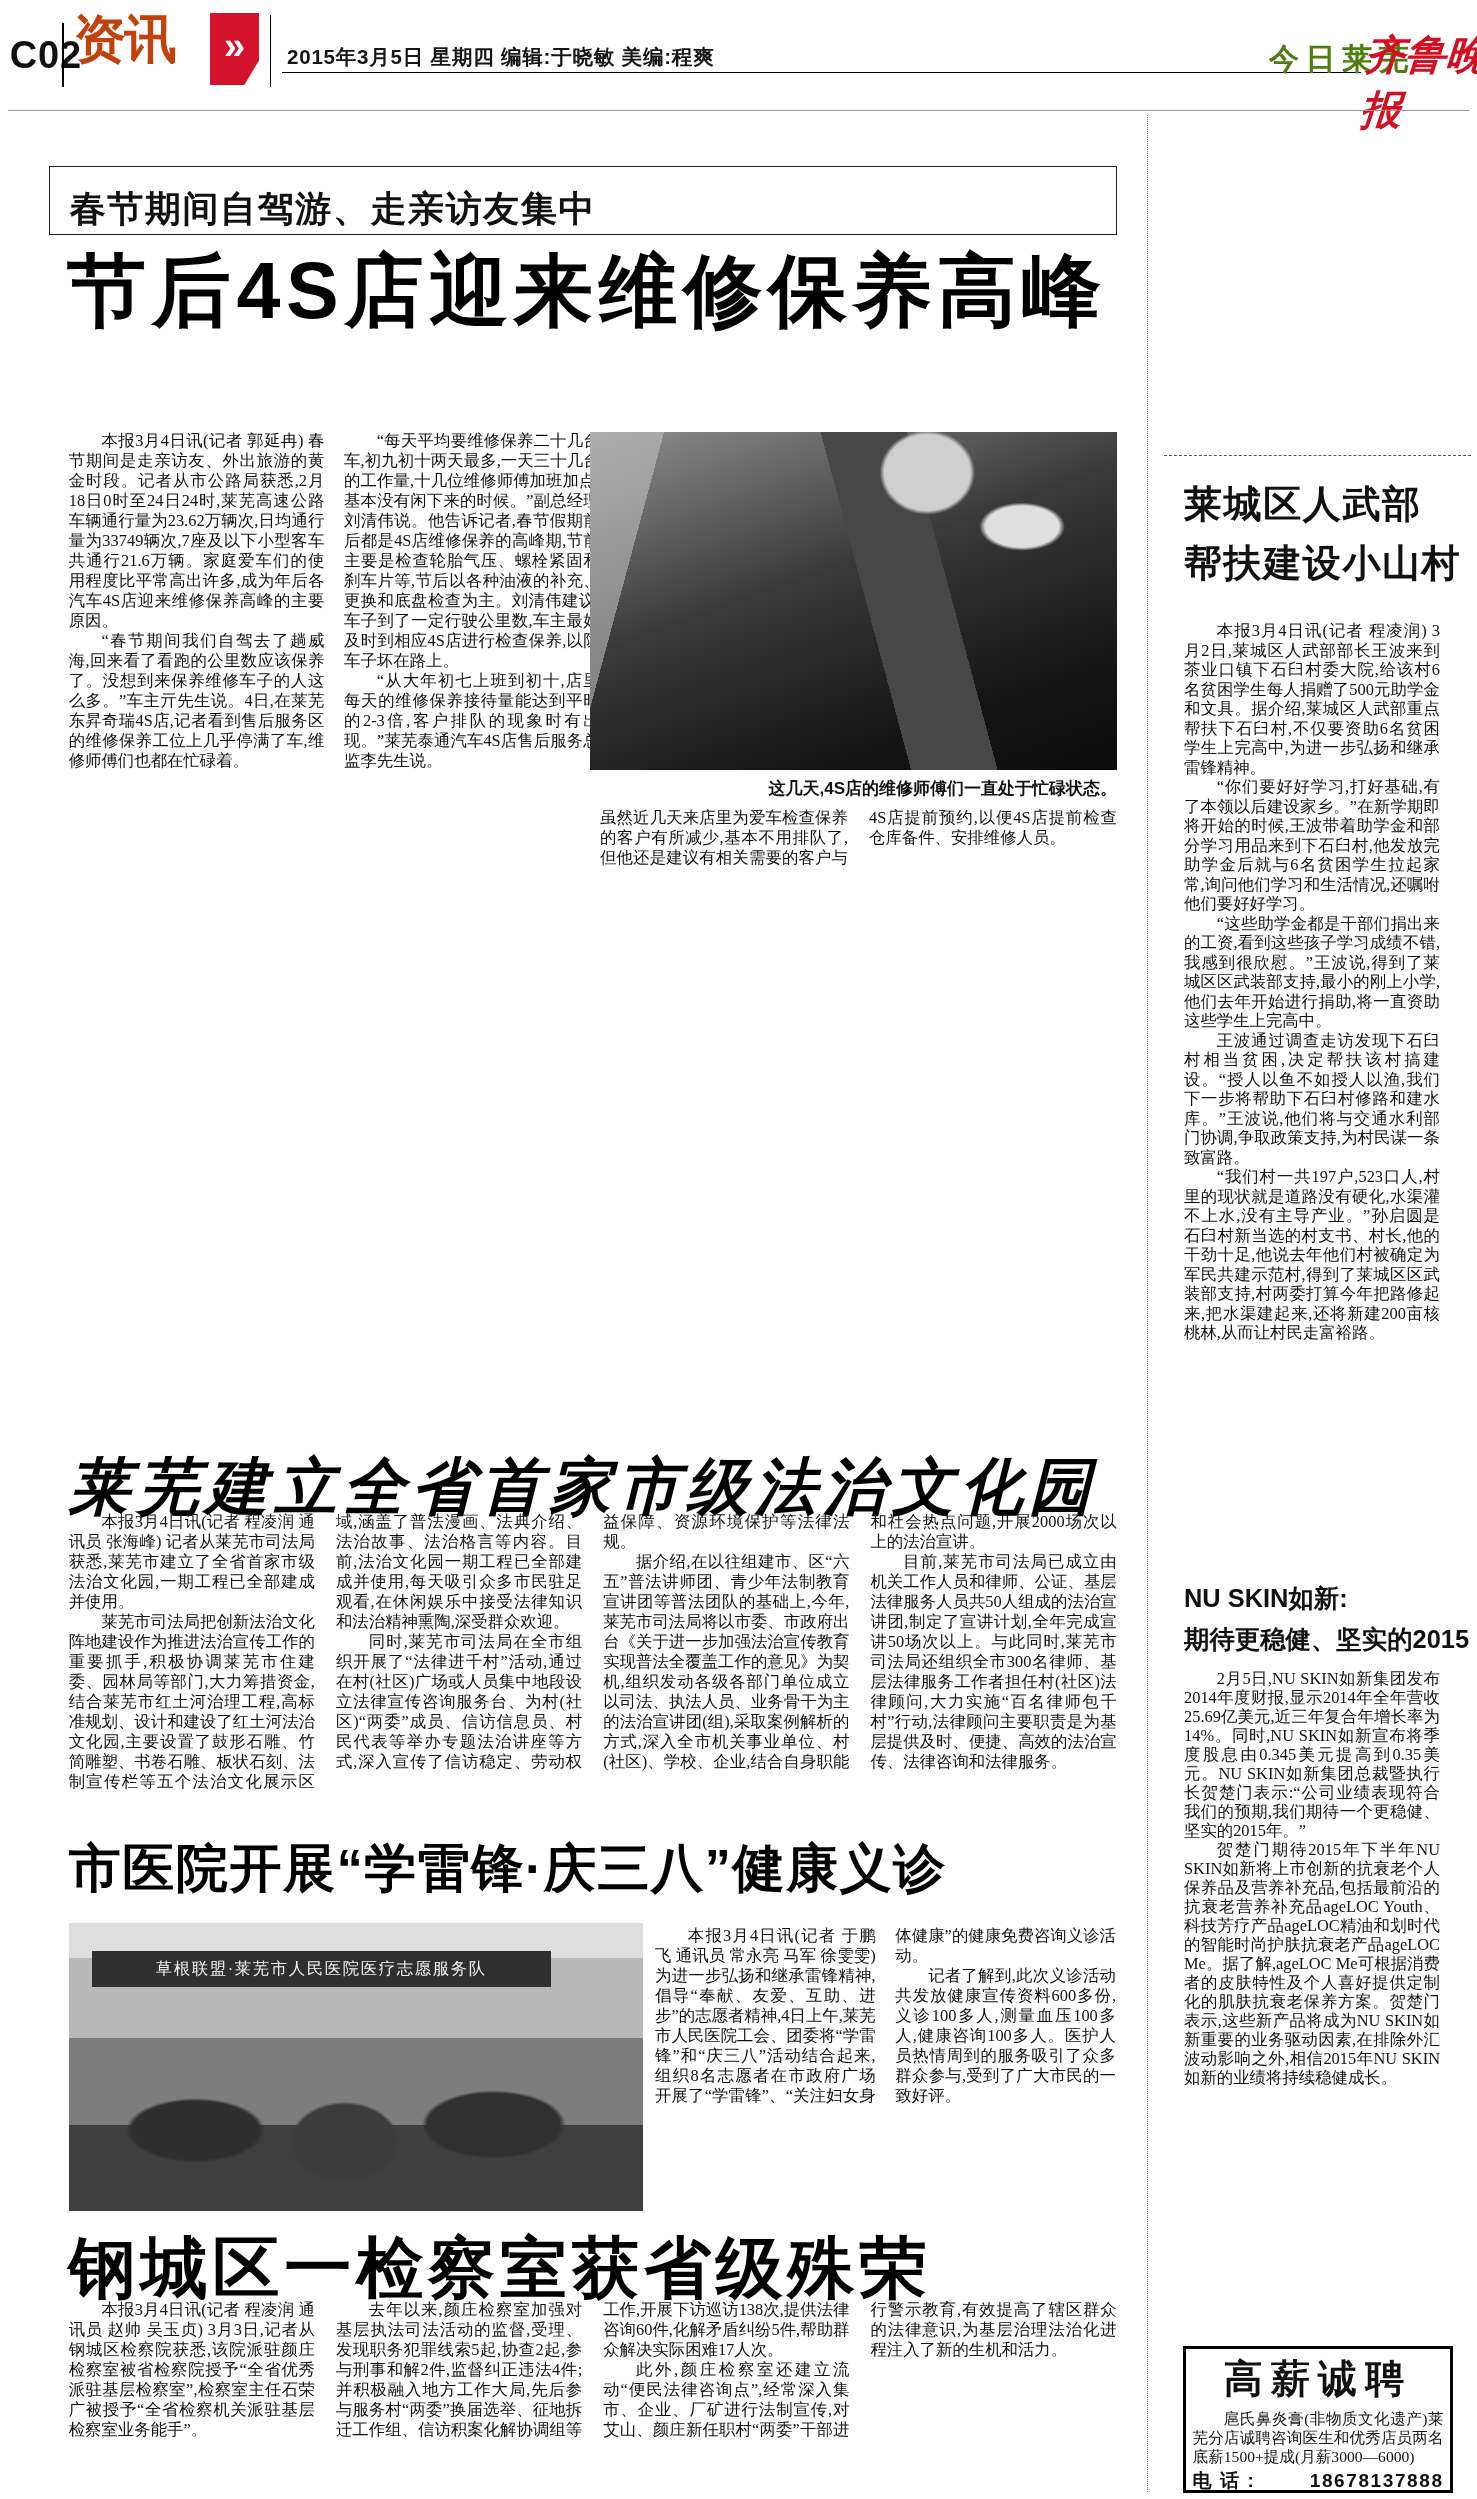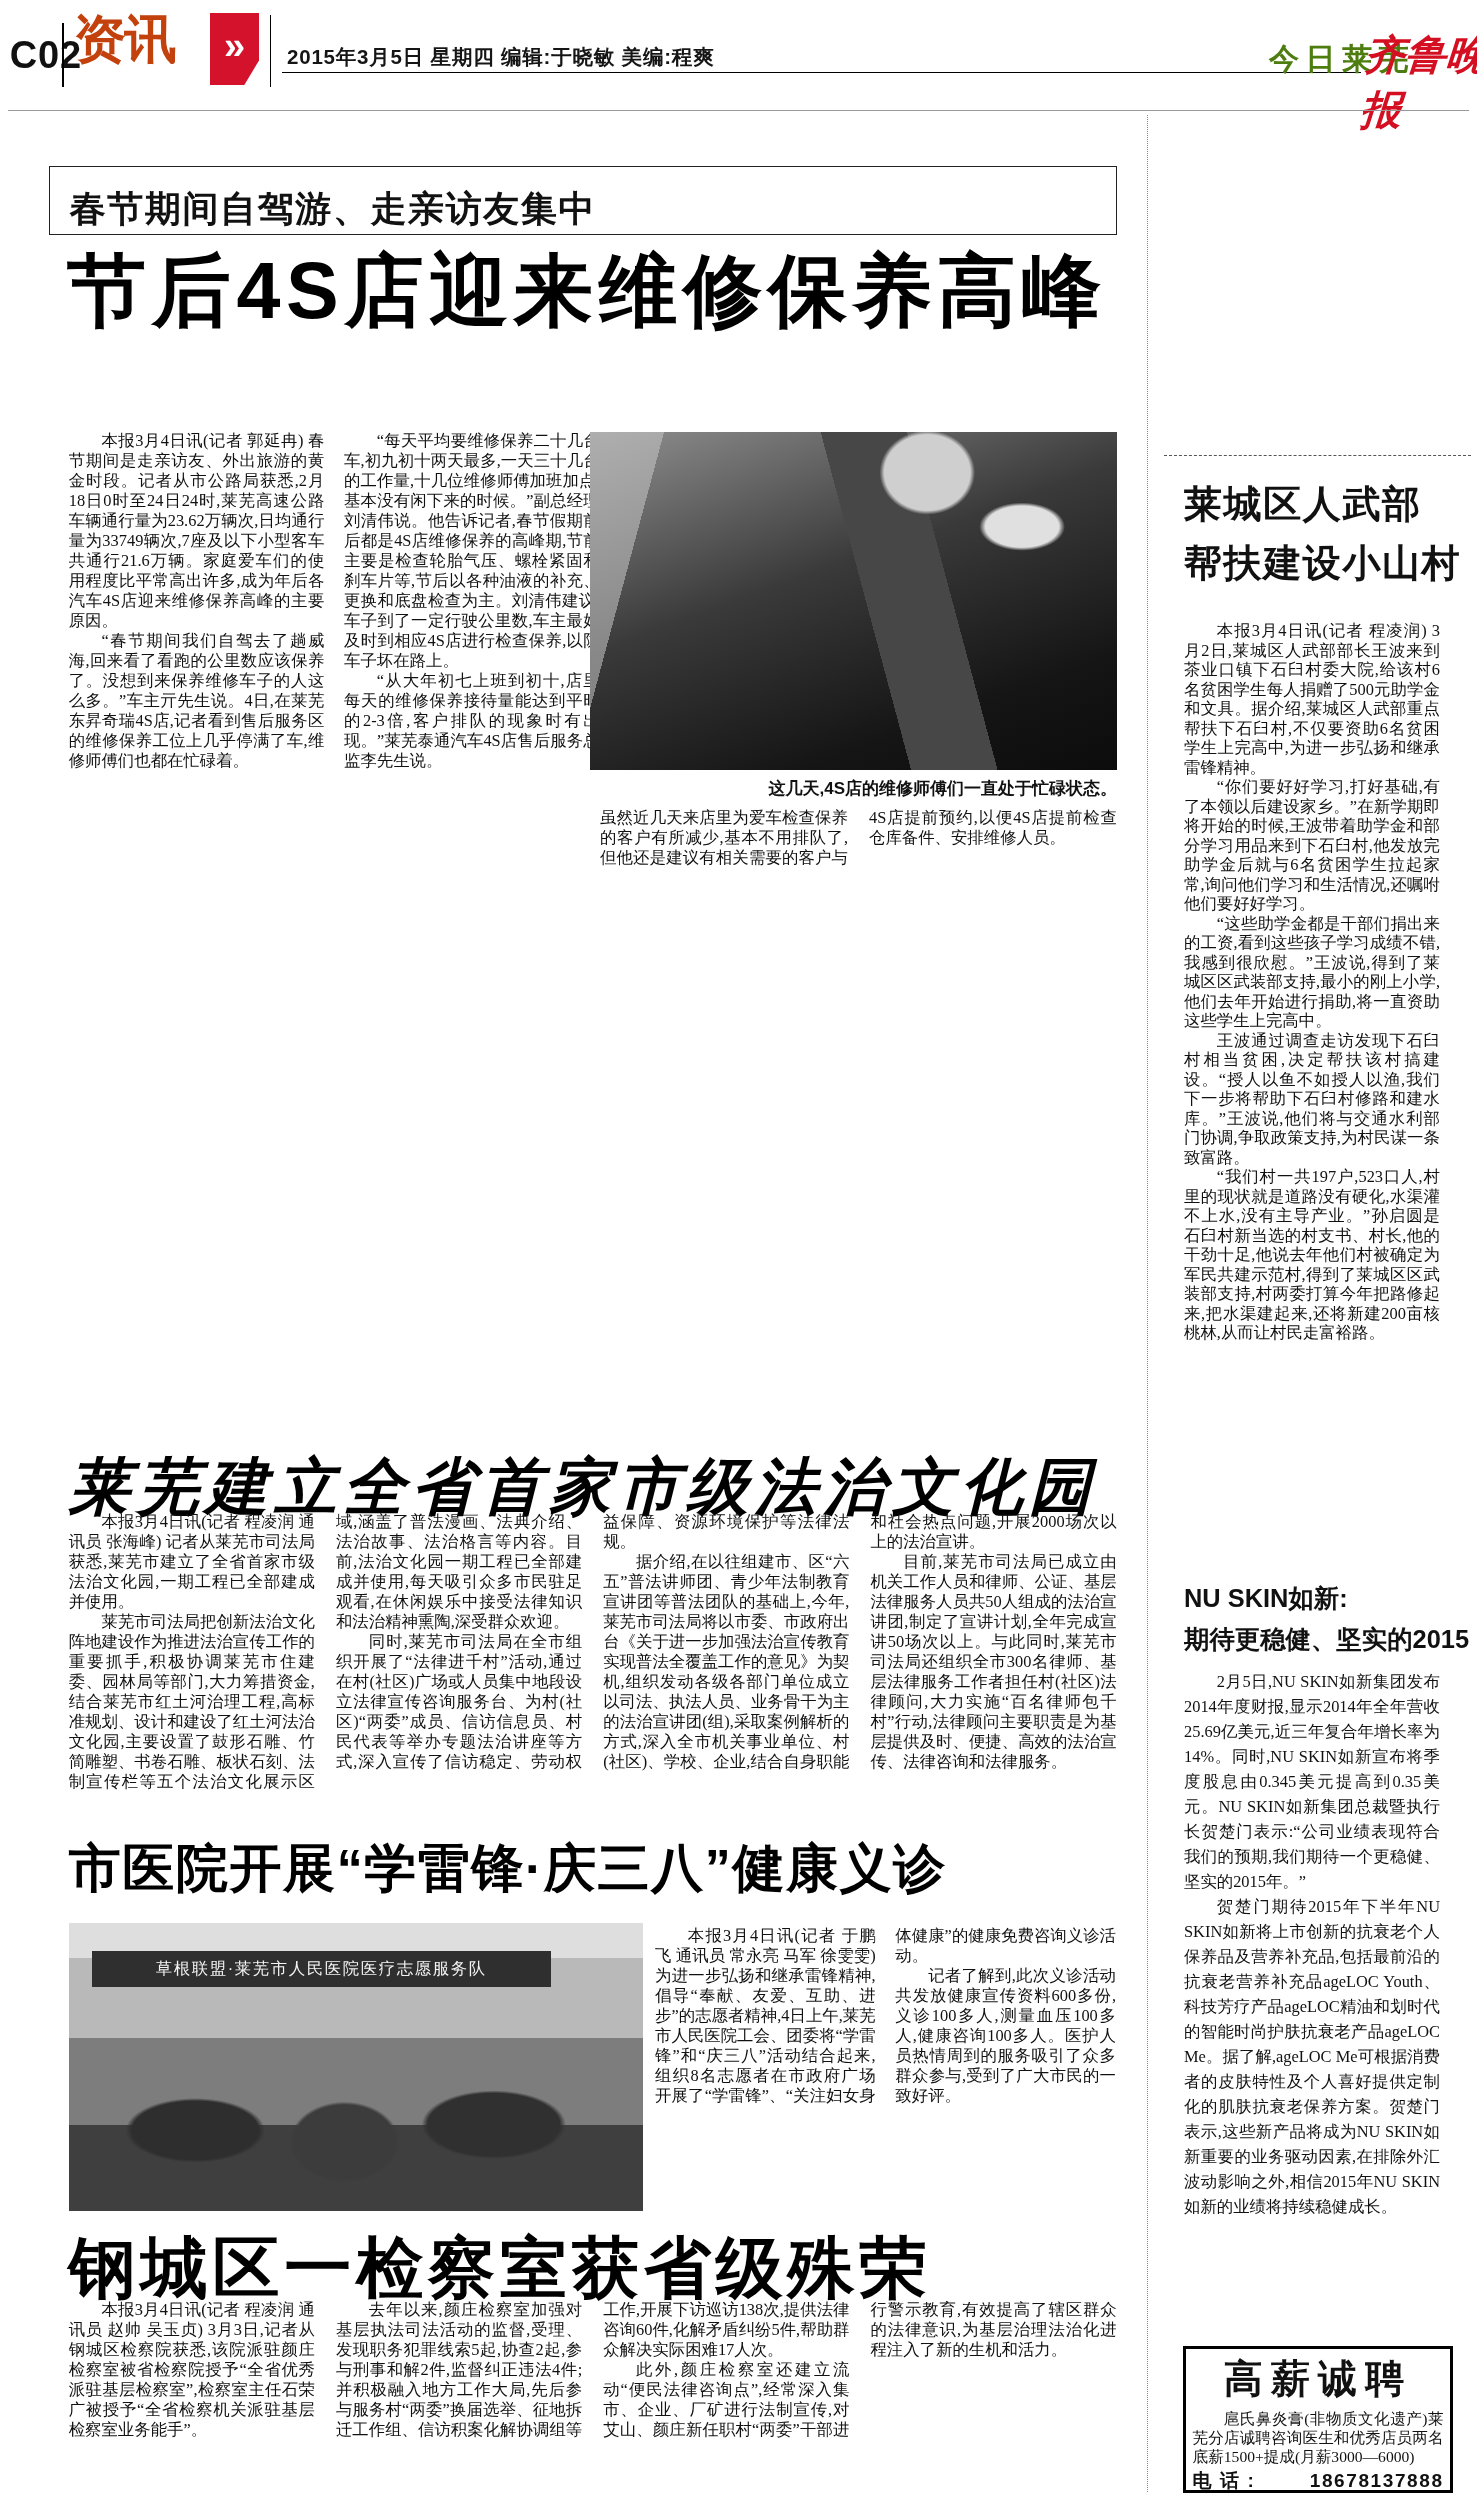--- a/index.html
+++ b/index.html
@@ -96,21 +96,21 @@
   .v-divider{position:absolute;left:1147px;top:115px;height:2377px;border-left:1.6px dotted #888;}
   .sb-dash{position:absolute;left:1164px;top:455px;width:307px;border-top:1.6px dashed #555;}
   .wubu-title{position:absolute;left:1184px;top:475px;font-family:"Liberation Sans",sans-serif;
               font-weight:900;font-size:38px;line-height:59px;letter-spacing:1.6px;}
   .wubu-body{position:absolute;left:1184px;top:621px;width:256px;height:903px;overflow:hidden;
              font-size:16.4px;line-height:19.5px;text-align:justify;}
   .wubu-body p{margin:0;text-indent:2em;}
   .nuskin-title{position:absolute;left:1184px;top:1578px;font-family:"Liberation Sans",sans-serif;
                 font-weight:900;font-size:25.4px;line-height:41px;}
   .nuskin-body{position:absolute;left:1184px;top:1669px;width:256px;height:670px;overflow:hidden;
-               font-size:16.4px;line-height:25px;text-align:justify;}
+               font-size:16.4px;line-height:19px;text-align:justify;}
   .nuskin-body p{margin:0;text-indent:2em;}
   
   .ad-box{position:absolute;left:1183px;top:2346px;width:251px;height:139px;border:3.3px solid #000;
           padding:1.6px 6.6px 0 6.6px;}
   .ad-title{font-family:"Liberation Sans",sans-serif;font-weight:900;font-size:39px;
             text-align:center;letter-spacing:8.2px;margin:1.6px 0 3.3px 0;}
   .ad-body{font-size:15.6px;line-height:19px;text-align:justify;text-indent:2em;margin:0;}
   .ad-phone{display:flex;justify-content:space-between;align-items:center;margin-top:1.6px;
             font-family:"Liberation Sans",sans-serif;font-weight:bold;font-size:19px;letter-spacing:1.6px;}
 </style>

